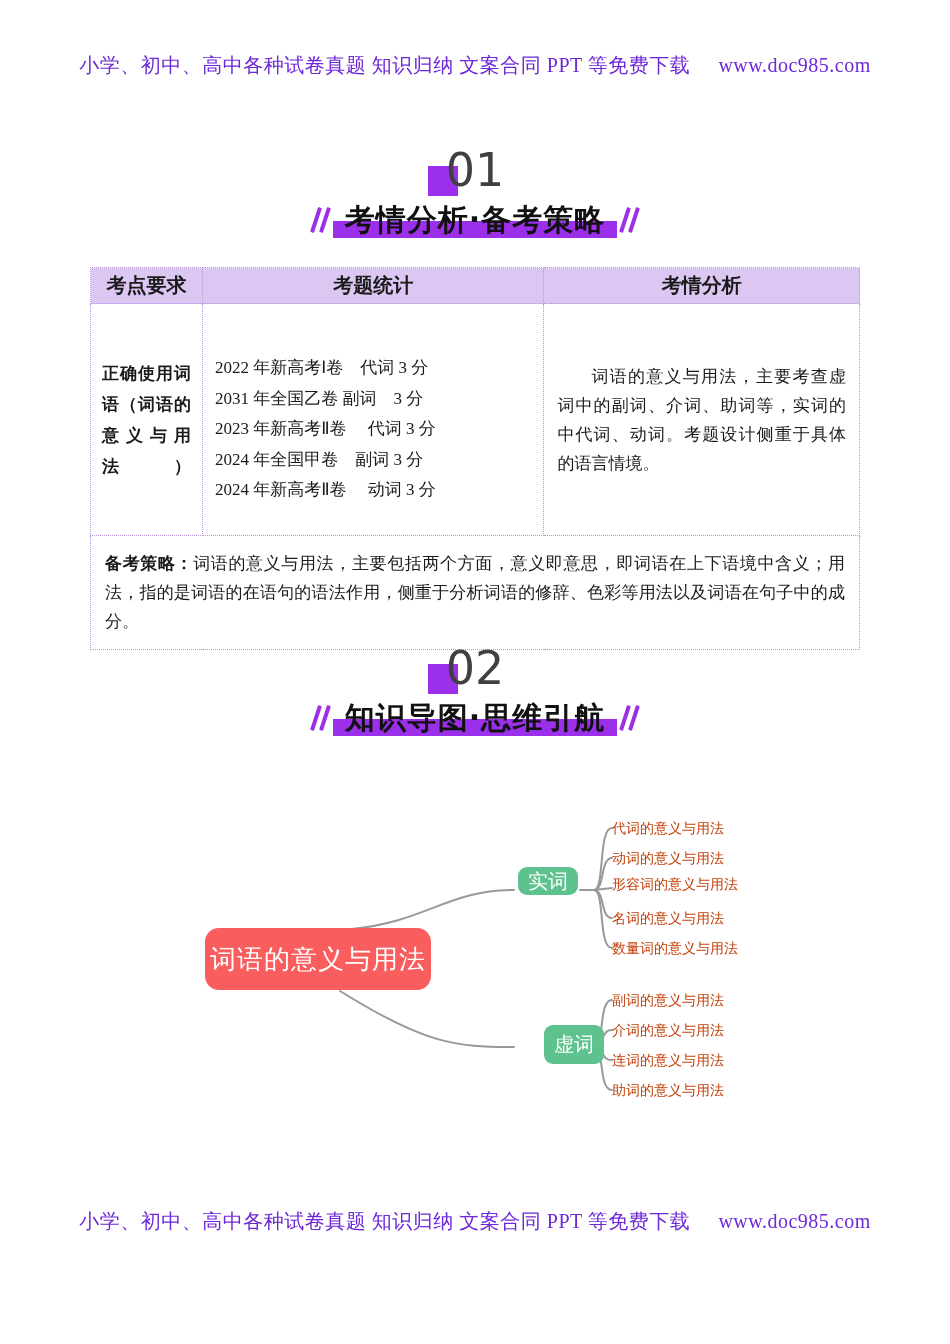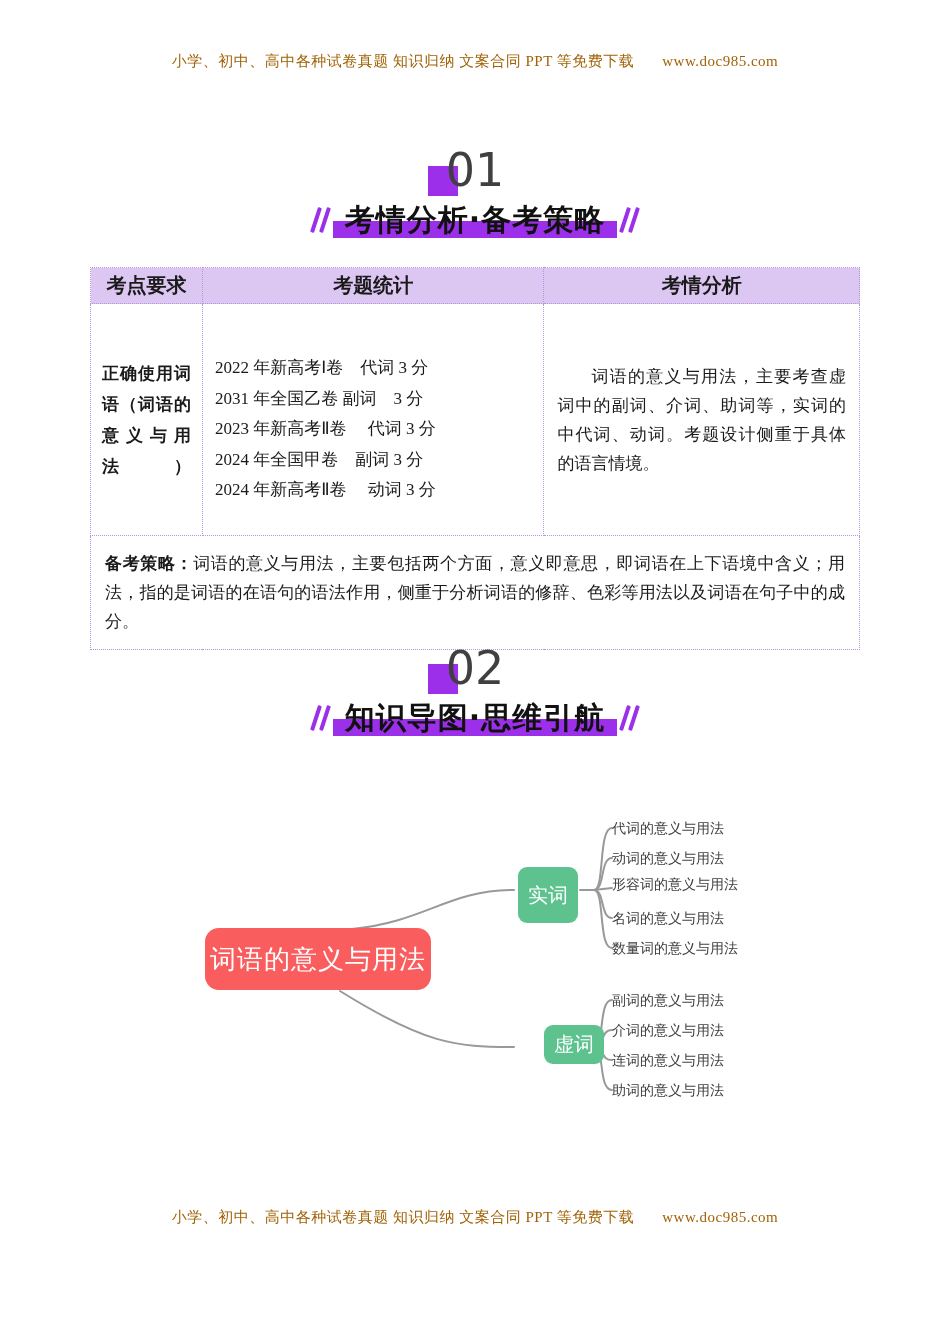--- a/index.html
+++ b/index.html
@@ -1,20 +1,20 @@
 <!DOCTYPE html>
 <html><head>
 <meta charset="utf-8">
 <style>
   html,body{margin:0;padding:0;background:#fff;}
   .page{position:relative;width:950px;height:1344px;background:#ffffff;overflow:hidden;
         font-family:"Liberation Serif", serif;color:#1a1a1a;}
 
   
-  .runhead{position:absolute;left:0;width:100%;text-align:center;font-size:15px;color:#a16207;
+  .runhead{position:absolute;left:0;width:100%;text-align:center;font-size:20px;color:#6d28d9;
            letter-spacing:.5px;}
   .runhead .url{margin-left:28px;}
   .head-top{top:52px;}
   .head-bottom{top:1208px;}
 
   
   .section{position:absolute;left:0;width:100%;text-align:center;}
   .sec-num-wrap{position:relative;display:inline-block;height:56px;}
   .sec-square{position:absolute;left:-18px;bottom:2px;width:30px;height:30px;background:#9c2fe9;}
   .sec-num{position:relative;font-family:"DejaVu Sans", sans-serif;font-size:46px;font-weight:500;
@@ -43,25 +43,25 @@
   .cell-strategy{padding:13px 14px;line-height:29px;text-align:justify;}
   .cell-strategy b{font-weight:bold;}
 
   
   .mindmap{position:absolute;left:0;top:0;width:950px;height:1344px;pointer-events:none;}
   .map-svg{position:absolute;left:0;top:0;}
   .node{position:absolute;display:flex;align-items:center;justify-content:center;
         font-family:"DejaVu Sans", sans-serif;color:#fff;}
   .node-root{left:205px;top:928px;width:226px;height:62px;background:#f95d5d;border-radius:14px;
              font-size:26px;letter-spacing:1px;}
-  .node-branch{width:60px;height:56px;background:#5ec28f;border-radius:9px;font-size:20px;}
+  .node-branch{width:60px;height:28px;background:#5ec28f;border-radius:9px;font-size:20px;}
   .node-shici{left:518px;top:867px;}
   .node-xuci{left:544px;top:1025px;height:39px;}
   .leaf{position:absolute;left:612px;height:22px;line-height:22px;
-        font-family:"DejaVu Sans", sans-serif;font-size:14px;font-weight:500;color:#404040;white-space:nowrap;}
+        font-family:"DejaVu Sans", sans-serif;font-size:14px;font-weight:500;color:#c2410c;white-space:nowrap;}
 </style>
 </head>
 <body>
 
 <div class="page">
 
   <div class="runhead head-top">
     <span>小学、初中、高中各种试卷真题 知识归纳 文案合同 PPT 等免费下载</span><span class="url">www.doc985.com</span>
   </div>
 

